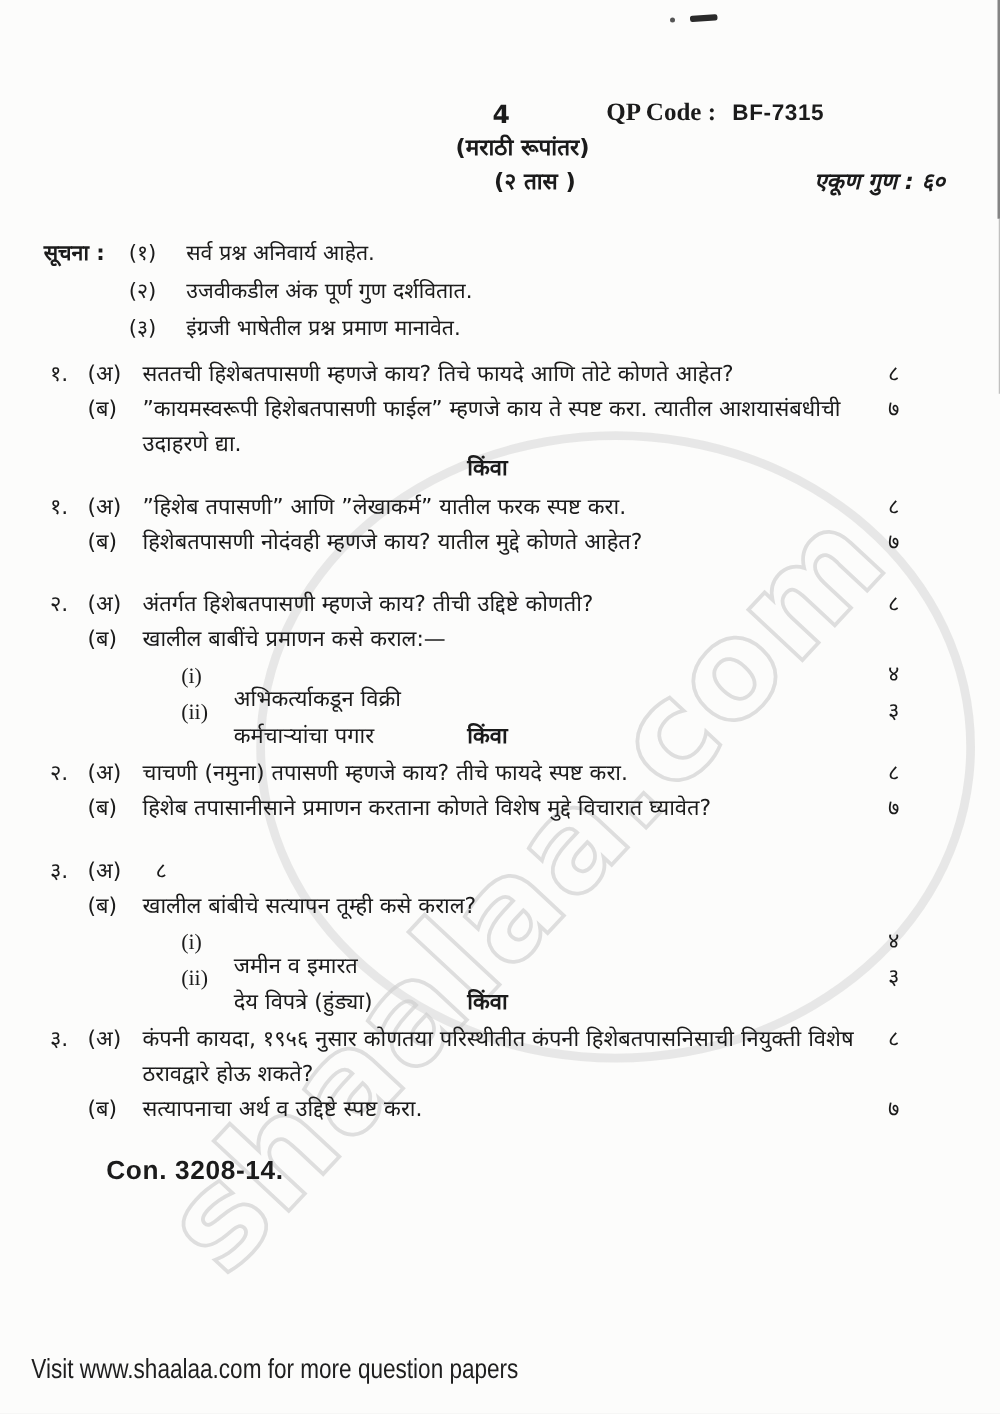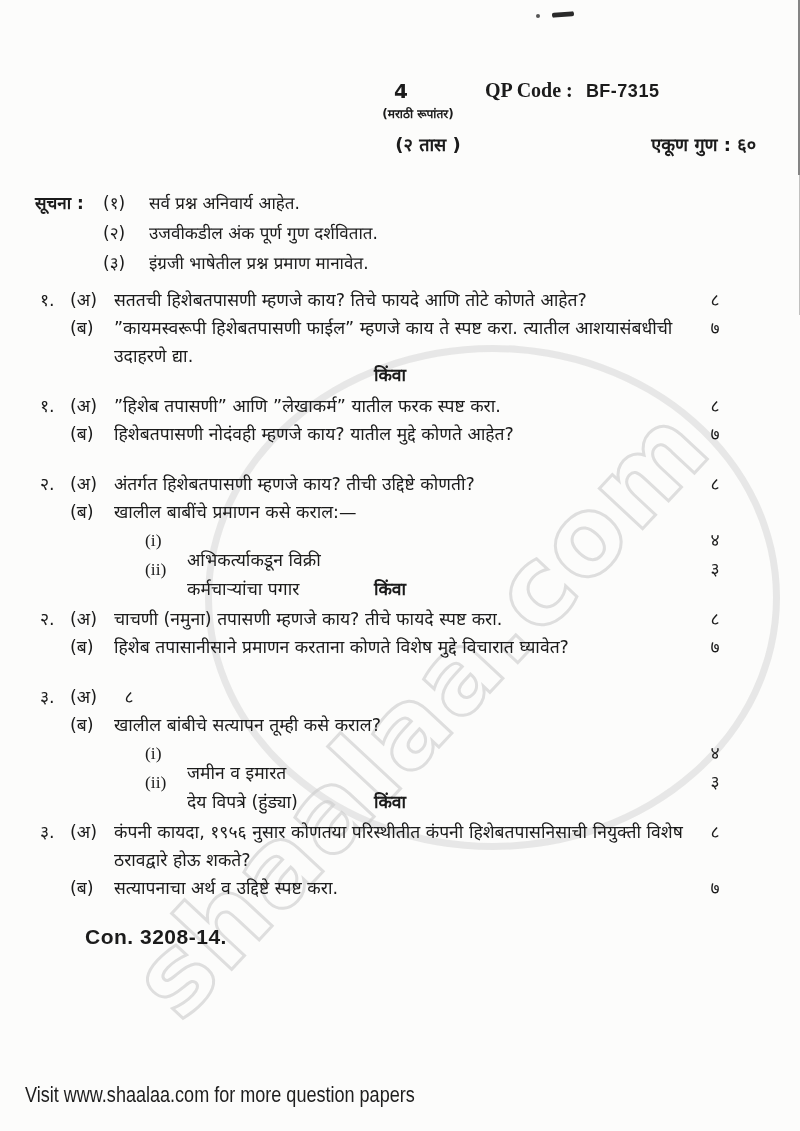--- a/index.html
+++ b/index.html
@@ -23,23 +23,23 @@
   
   .smudge1 { position:absolute; left:552px; top:12px; width:22px; height:5px; background:#2a2a2a; border-radius:2px; transform:rotate(-4deg); }
   .smudge2 { position:absolute; left:536px; top:14px; width:4px; height:4px; background:#555; border-radius:50%; }
   .edge-right { position:absolute; right:0; top:0; width:2px; height:175px; background:#6e6e6e; opacity:.85; }
   .edge-right2 { position:absolute; right:0; top:175px; width:1px; height:140px; background:#9a9a9a; opacity:.6; }
   
   .hdr-pageno { position:absolute; left:394px; top:79px; font-size:20px; font-weight:bold; z-index:1; }
   .hdr-qp { position:absolute; left:485px; top:79px; z-index:1; white-space:nowrap; }
   .hdr-qp .lbl { font-family:"Liberation Serif","DejaVu Serif",serif; font-weight:bold; font-size:20px; }
   .hdr-qp .val { font-family:"Liberation Sans","DejaVu Sans",sans-serif; font-weight:bold; font-size:18px; letter-spacing:.5px; margin-left:8px; }
-  .hdr-sub { position:absolute; left:0; top:105px; width:100%; padding-left:36px; text-align:center; font-weight:bold; font-size:12px; z-index:1; }
+  .hdr-sub { position:absolute; left:0; top:105px; width:100%; padding-left:36px; text-align:center; font-weight:bold; font-size:18px; z-index:1; }
   .hdr-dur { position:absolute; left:0; top:132px; width:100%; padding-left:56px; text-align:center; font-weight:bold; font-size:18px; z-index:1; }
-  .hdr-marks { position:absolute; right:44px; top:132px; font-weight:bold; font-size:18px; z-index:1; }
+  .hdr-marks { position:absolute; right:44px; top:132px; font-weight:bold; font-size:18px; z-index:1;font-style:italic; }
   
   .instructions { position:absolute; left:35px; top:188px; right:70px; z-index:1; font-size:17px; }
   .ins-row { display:flex; height:30px; line-height:30px; }
   .ins-label { width:68px; font-weight:bold; }
   .ins-num { width:46px; }
   .ins-text { flex:1; }
   
   .questions { position:absolute; left:40px; top:286px; right:70px; z-index:1; font-size:17.5px; }
   .row { display:flex; height:28px; line-height:28px; }
   .qn { width:30px; }

